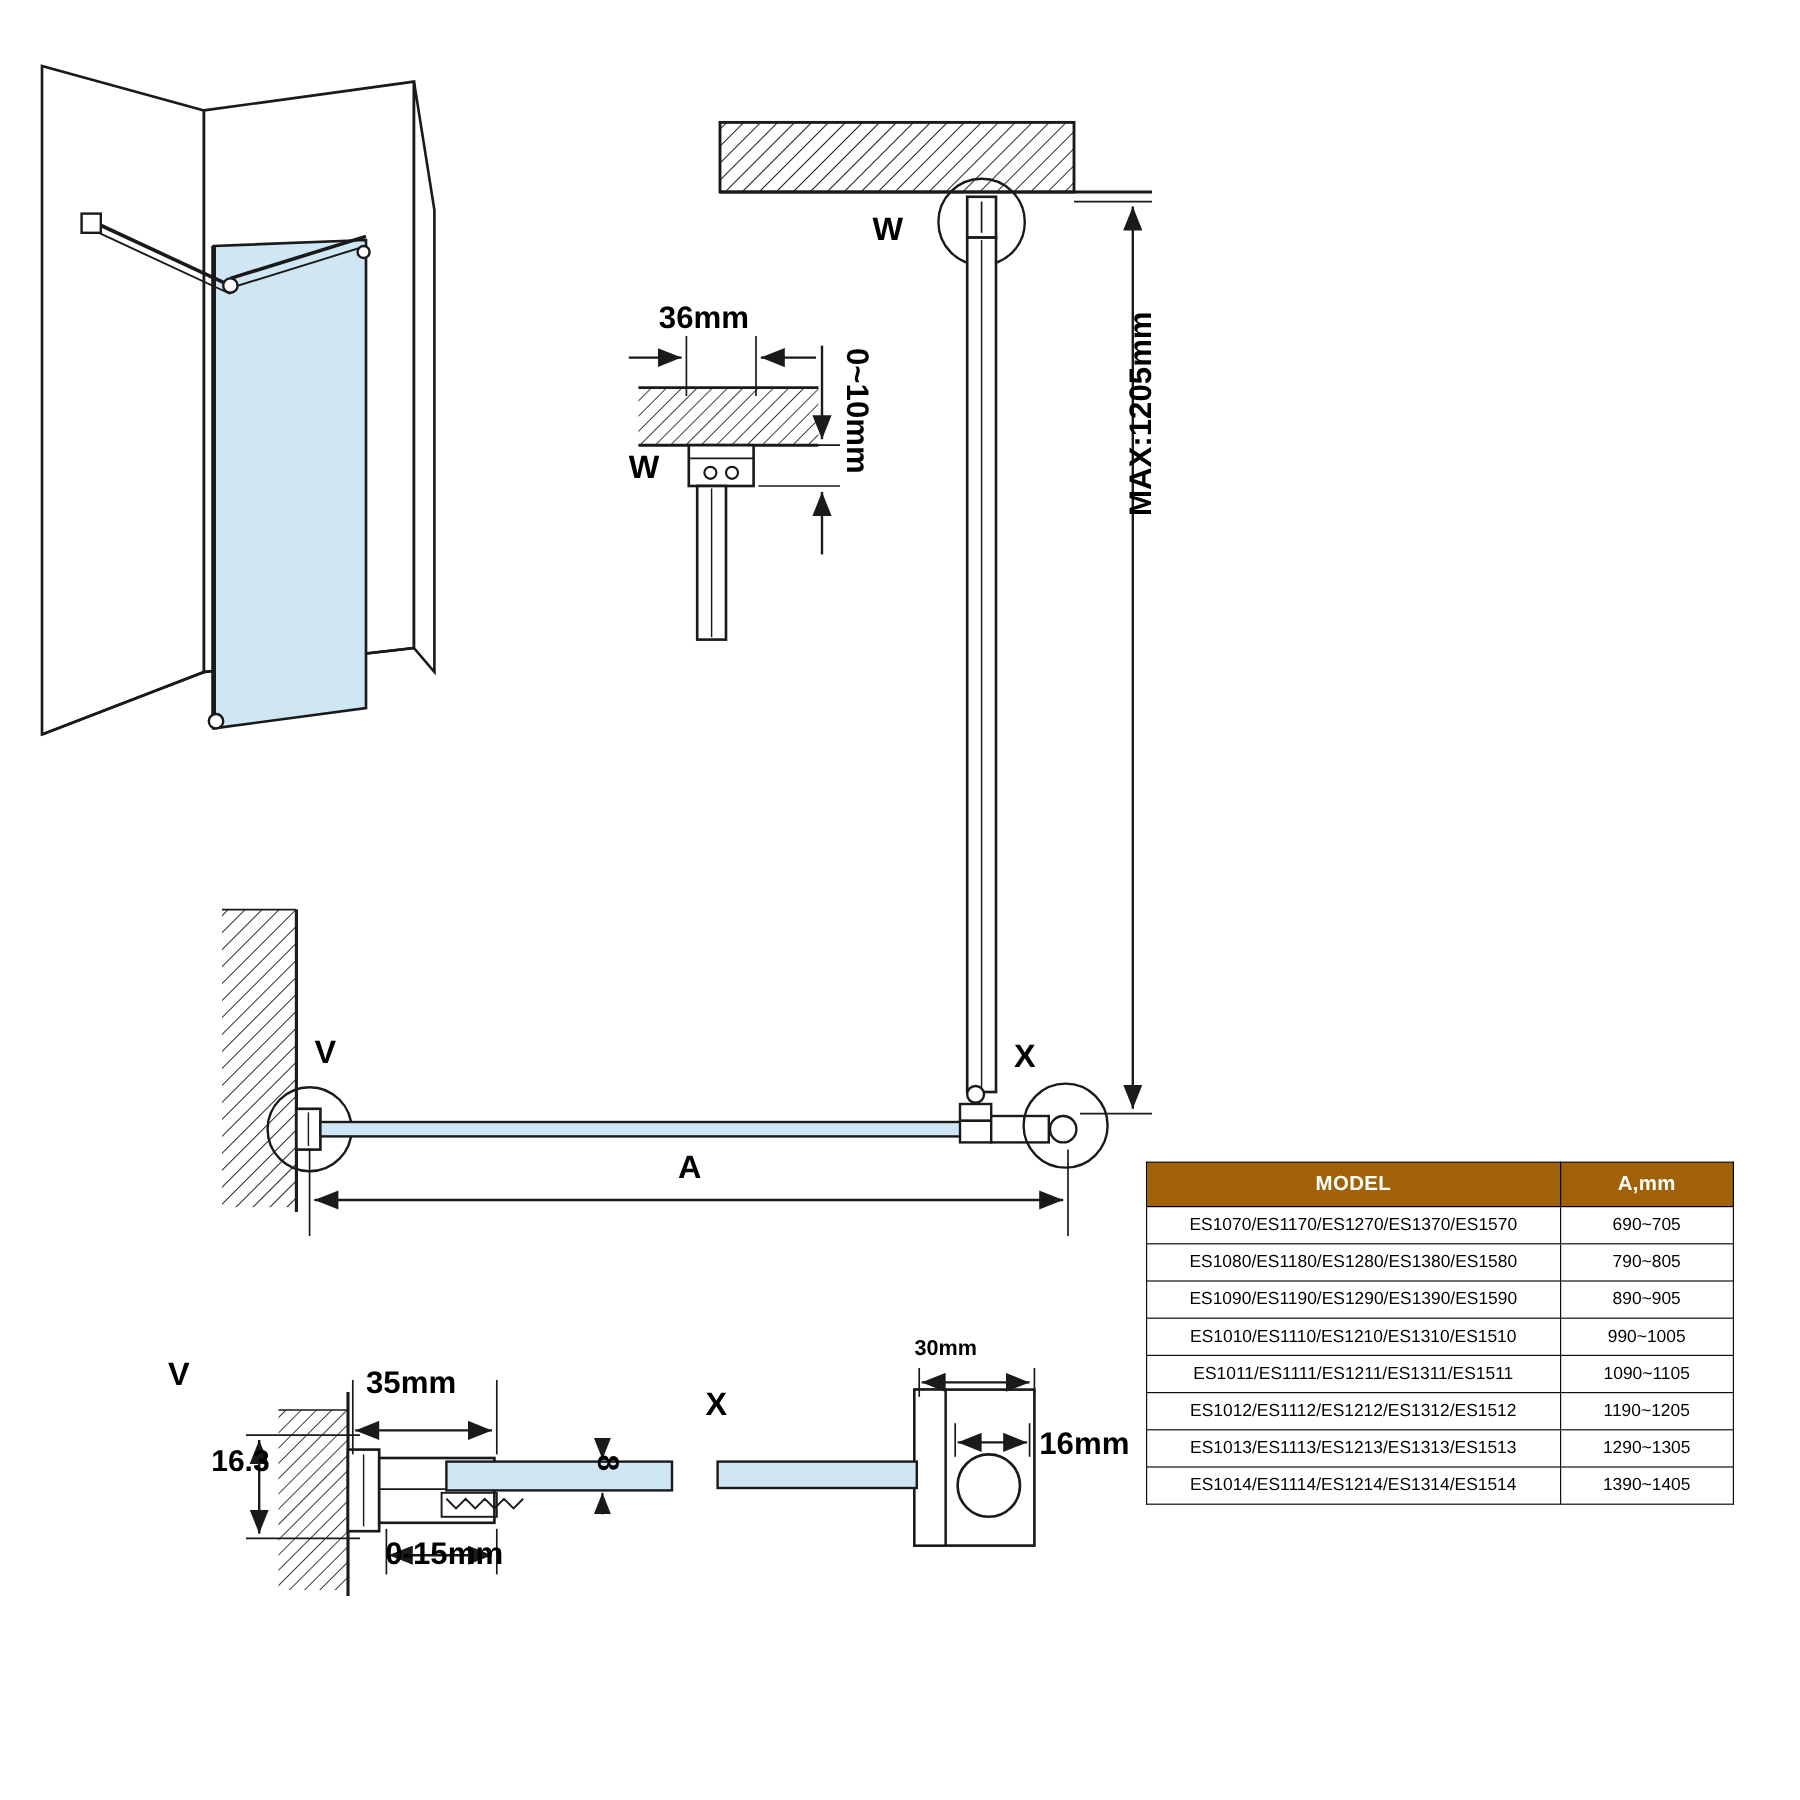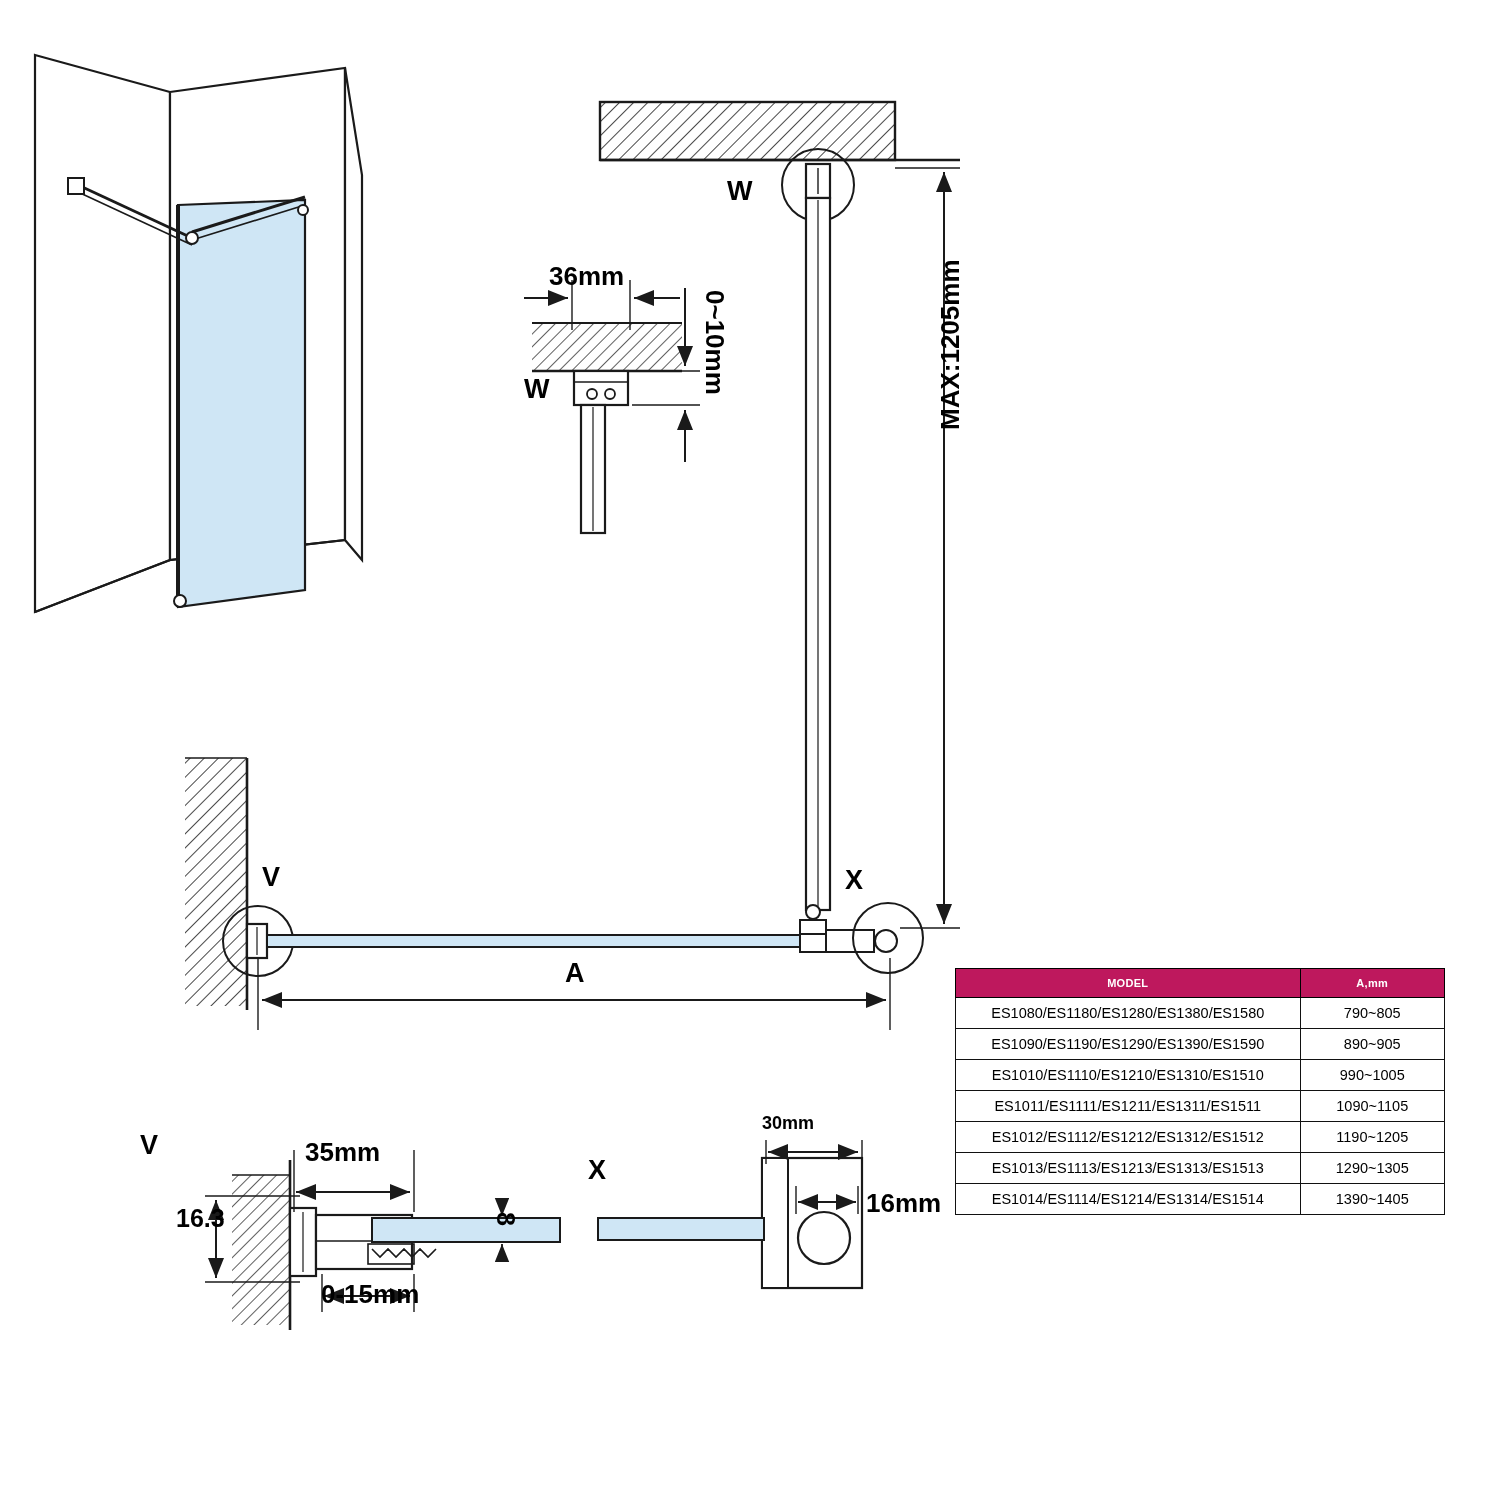--- a/index.html
+++ b/index.html
@@ -39,26 +39,26 @@
   #spec-table {
     position: absolute;
     left: 955px;
     top: 968px;
     width: 490px;
     border-collapse: collapse;
     font-family: "Liberation Sans", sans-serif;
     font-size: 14.5px;
   }
   #spec-table th {
-    background: #be185d;
+    background: #a16207;
     color: #fff;
     font-weight: bold;
     padding: 8px 4px;
     border: 1px solid #000;
-    font-size: 11px;
+    font-size: 17px;
     letter-spacing: 0.3px;
   }
   #spec-table td {
     border: 1px solid #111;
     padding: 7px 4px;
     text-align: center;
     color: #000;
     background: #fff;
   }
   #spec-table td.model-cell {
@@ -242,21 +242,21 @@
         <line x1="798" y1="1202" x2="856" y2="1202" stroke-width="2" marker-start="url(#arrStart)" marker-end="url(#arrEnd)"></line>
       </g>
 
     </g>
   </svg>
 
   <div class="lbl" style="left:727px; top:176px; font-size:27px;">W</div>
 
   <div class="lbl" style="left:524px; top:374px; font-size:27px;">W</div>
 
-  <div class="lbl" style="left:549px; top:249px; font-size:26px;margin-top:12px;">36mm</div>
+  <div class="lbl" style="left:549px; top:249px; font-size:26px;">36mm</div>
 
   <div class="lbl vert" style="left:730px; top:290px; font-size:26px; transform:rotate(90deg);">0~10mm</div>
 
   <div class="lbl vert" style="left:935px; top:430px; font-size:26px; transform:rotate(-90deg);">MAX:1205mm</div>
 
   <div class="lbl" style="left:262px; top:862px; font-size:27px;">V</div>
 
   <div class="lbl" style="left:845px; top:865px; font-size:27px;">X</div>
 
   <div class="lbl" style="left:565px; top:958px; font-size:27px;">A</div>
@@ -279,20 +279,24 @@
 
   <table id="spec-table">
     <thead>
       <tr>
         <th>MODEL</th>
         <th>A,mm</th>
       </tr>
     </thead>
     <tbody id="spec-body">
         <tr>
+          <td class="model-cell">ES1070/ES1170/ES1270/ES1370/ES1570</td>
+          <td class="a-cell">690~705</td>
+        </tr>
+        <tr>
           <td class="model-cell">ES1080/ES1180/ES1280/ES1380/ES1580</td>
           <td class="a-cell">790~805</td>
         </tr>
         <tr>
           <td class="model-cell">ES1090/ES1190/ES1290/ES1390/ES1590</td>
           <td class="a-cell">890~905</td>
         </tr>
         <tr>
           <td class="model-cell">ES1010/ES1110/ES1210/ES1310/ES1510</td>
           <td class="a-cell">990~1005</td>

